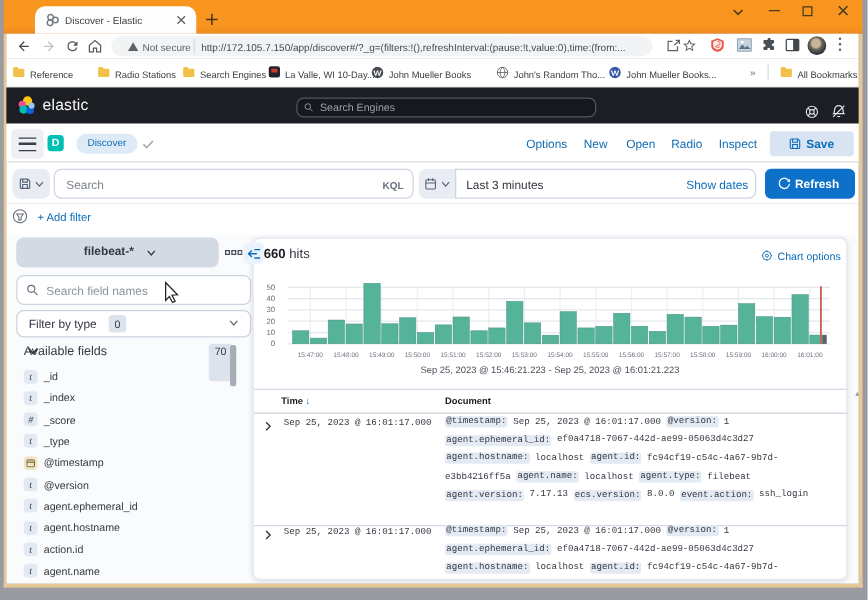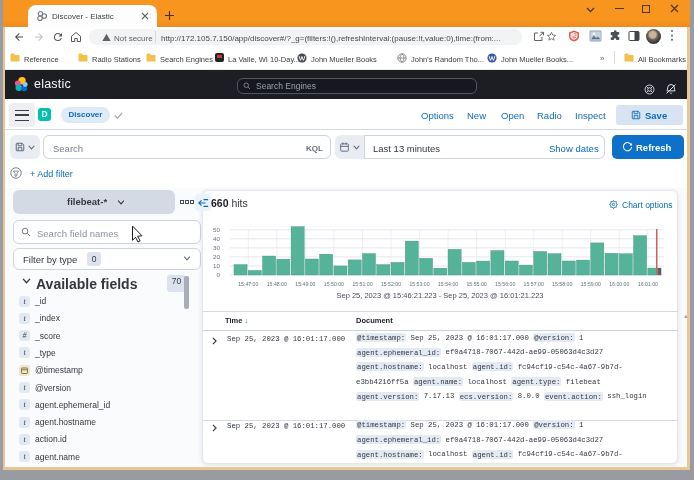--- a/index.html
+++ b/index.html
@@ -182,21 +182,21 @@
       <path d="M6.6 13a1.6 1.6 0 0 0 2.8 0"></path>
       <path d="M2 14L14 2"></path>
     </svg>
 
   <div class="abs" id="appbar"></div>
   <div class="abs" id="appbar"></div>
   <div class="abs" style="left:9px;top:103px;width:26px;height:24px;background:#edeff3;border-radius:4px"></div>
   <div class="abs" style="left:15px;top:109.5px;width:14px;height:11px;border-top:1.5px solid #3a3f4a;border-bottom:1.5px solid #3a3f4a"></div>
   <div class="abs" style="left:15px;top:114.3px;width:14px;height:1.5px;background:#3a3f4a"></div>
   <div class="abs" style="left:38px;top:108px;width:13px;height:13px;background:#00bfb3;border-radius:3px;text-align:center;font-size:8.5px;font-weight:bold;color:#fff;line-height:13.5px">D</div>
-  <div class="abs" style="left:61px;top:107px;width:49px;height:16px;background:#dfeaf7;border-radius:8px;text-align:center;font-size:8px;font-weight:bold;color:#0a6cb8;line-height:16px">Discover</div>
+  <div class="abs" style="left:61px;top:107px;width:49px;height:16px;background:#dfeaf7;border-radius:8px;text-align:center;font-size:8px;font-weight:normal;color:#0a6cb8;line-height:16px">Discover</div>
   <svg class="abs" style="left:114px;top:112px" width="9" height="7" viewBox="0 0 12 9">
       <path d="M1 4.5L4.5 8L11 1" fill="none" stroke="#9aa3b0" stroke-width="1.6"></path>
     </svg>
   <div class="abs applink" style="left:421px;top:110px">Options</div>
   <div class="abs applink" style="left:467px;top:110px">New</div>
   <div class="abs applink" style="left:501px;top:110px">Open</div>
   <div class="abs applink" style="left:537px;top:110px">Radio</div>
   <div class="abs applink" style="left:575px;top:110px">Inspect</div>
   <div class="abs" style="left:616px;top:105px;width:67px;height:20px;background:#d9e4f2;border-radius:3px"></div>
   <svg class="abs" style="left:631px;top:110px" width="10" height="10" viewBox="0 0 16 16">
@@ -220,21 +220,21 @@
   <div class="abs iconbtn" style="left:335px;top:135px;width:29px;height:24px;border-radius:6px 0 0 6px"></div>
   <svg class="abs" style="left:340px;top:142px" width="9" height="10" viewBox="0 0 14 15">
       <rect x="1" y="2.5" width="12" height="11.5" rx="1.5" fill="none" stroke="#56657a" stroke-width="1.4"></rect>
       <path d="M1 6.5h12" stroke="#56657a" stroke-width="1.4"></path>
       <path d="M4.5 0.5v3.5M9.5 0.5v3.5" stroke="#56657a" stroke-width="1.4"></path>
     </svg>
   <svg class="abs" style="left:353px;top:145px" width="7" height="5" viewBox="0 0 10 7">
       <path d="M1 1l4 4.5L9 1" fill="none" stroke="#56657a" stroke-width="1.5"></path>
     </svg>
   <div class="abs input" style="left:364px;top:135px;width:241px;height:24px;border-radius:0 6px 6px 0"></div>
-  <div class="abs" style="left:373px;top:142.5px;font-size:9.5px;color:#343741">Last 13 minutes</div>
+  <div class="abs" style="left:373px;top:142.5px;font-size:9.5px;color:#343741">Last 3 minutes</div>
   <div class="abs" style="left:549px;top:142.5px;font-size:9.5px;color:#0a6cb8">Show dates</div>
   <div class="abs" style="left:612px;top:135px;width:72px;height:24px;background:#0d71c9;border-radius:5px"></div>
   <svg class="abs" style="left:622px;top:141px" width="11" height="11" viewBox="0 0 16 16">
       <path d="M13.6 6A6 6 0 1 0 14 8.8" fill="none" stroke="#fff" stroke-width="1.5"></path>
       <path d="M14.6 2.8v3.7h-3.7z" fill="#fff"></path>
     </svg>
   <div class="abs" style="left:636px;top:142px;font-size:9.5px;font-weight:600;color:#fff">Refresh</div>
 
   <div class="abs" id="filterrow"></div>
   <svg class="abs" style="left:10px;top:167px" width="12" height="12" viewBox="0 0 16 16">
@@ -272,22 +272,22 @@
       </svg>
     <div class="abs input" style="left:8px;top:60px;width:188px;height:22px"></div>
     <div class="abs" style="left:18px;top:66px;font-size:9.5px;color:#343741">Filter by type</div>
     <div class="abs" style="left:82px;top:63.5px;width:14px;height:14px;background:#dde3ed;border-radius:3px;text-align:center;font-size:8.5px;color:#343741;line-height:14px">0</div>
     <svg class="abs" style="left:178px;top:68px" width="8" height="5" viewBox="0 0 10 7">
         <path d="M1 1l4 4.5L9 1" fill="none" stroke="#69707d" stroke-width="1.5"></path>
       </svg>
     <svg class="abs" style="left:17px;top:90px" width="9" height="6" viewBox="0 0 10 7">
         <path d="M1 1l4 4.5L9 1" fill="none" stroke="#343741" stroke-width="1.6"></path>
       </svg>
-    <div class="abs" style="left:31px;top:88px;font-size:14px;font-weight:bold;color:#343741">Available fields</div>
-    <div class="abs" style="left:162px;top:87px;width:19px;height:17px;background:#dde3ed;border-radius:3px;text-align:center;font-size:8.5px;color:#343741;line-height:13px">70</div>
+    <div class="abs" style="left:14px;top:88px;font-size:10px;font-weight:normal;color:#343741">Available fields</div>
+    <div class="abs" style="left:162px;top:87px;width:19px;height:30px;background:#dde3ed;border-radius:3px;text-align:center;font-size:8.5px;color:#343741;line-height:13px">70</div>
     <div class="abs" style="left:179px;top:88px;width:4.5px;height:33px;background:#a8aeb8;border-radius:2px"></div>
     <div class="abs ficon" style="top:107.5px">t</div>
     <div class="abs fname" style="top:108.0px">_id</div>
     <div class="abs ficon" style="top:124.8px">t</div>
     <div class="abs fname" style="top:125.3px">_index</div>
     <div class="abs ficon" style="top:142.1px">#</div>
     <div class="abs fname" style="top:142.6px">_score</div>
     <div class="abs ficon" style="top:159.4px">t</div>
     <div class="abs fname" style="top:159.9px">_type</div>
     <div class="abs ficon" style="top:176.7px;background:#f0e6c8">

